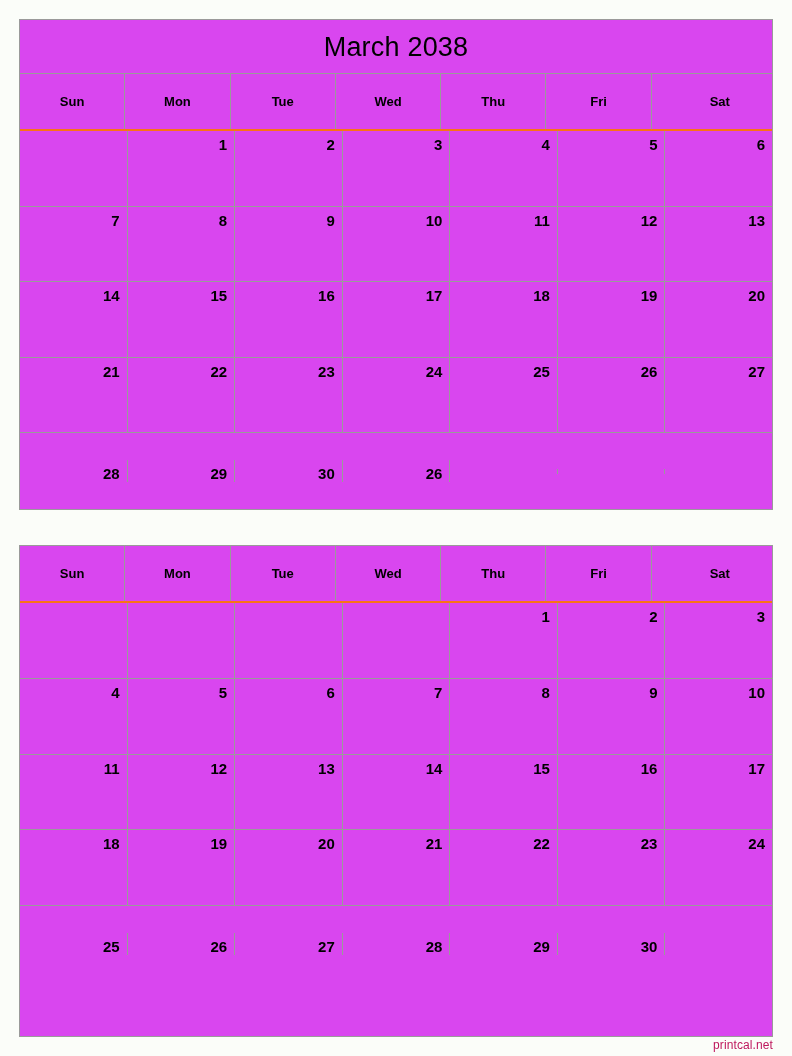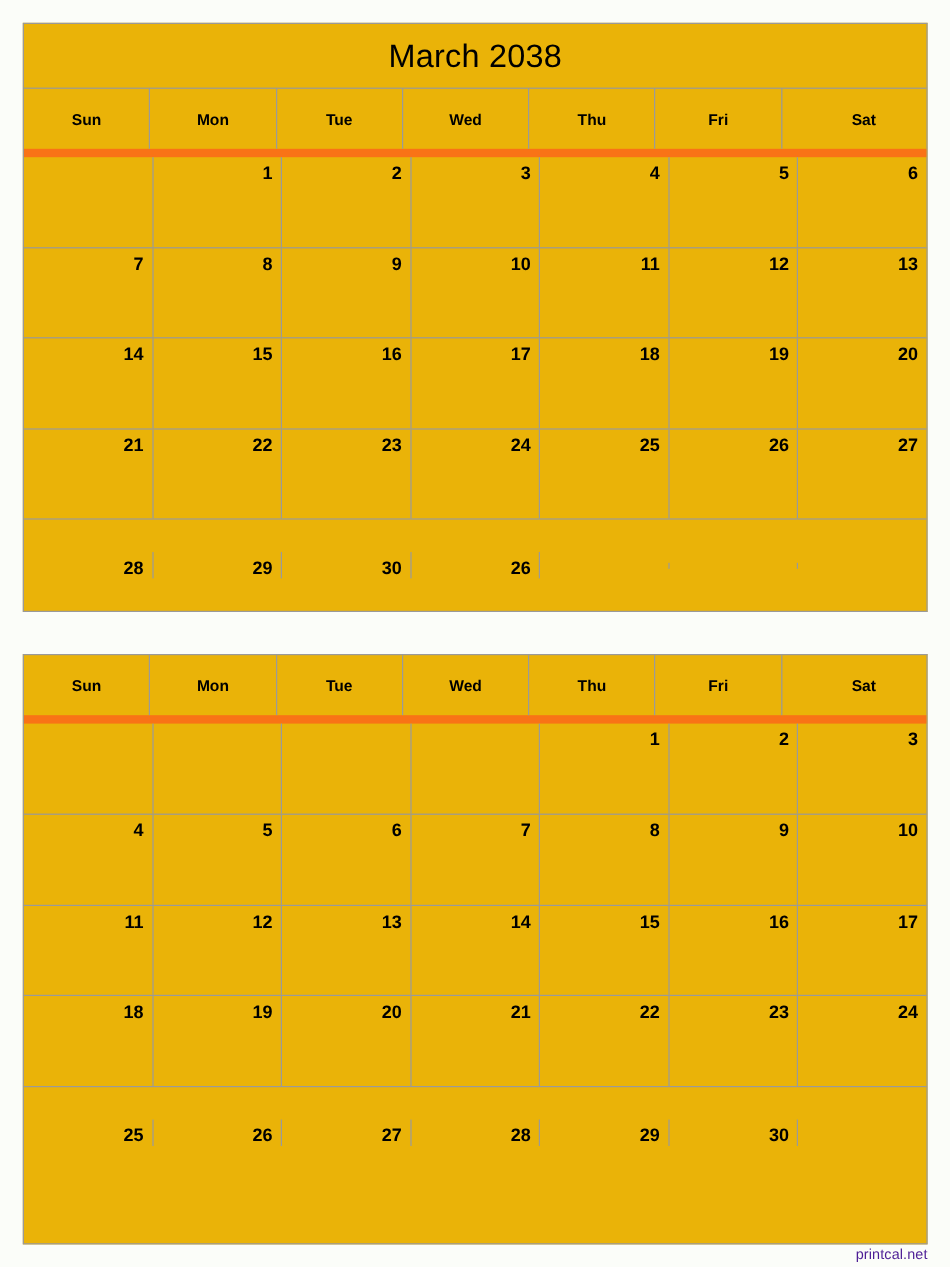--- a/index.html
+++ b/index.html
@@ -21,41 +21,41 @@
     box-sizing: border-box;
   }
 
   
   .calendar {
     position: absolute;
     left: 19px;
     width: 754px;
     box-sizing: border-box;
     border: 1px solid #9a9a9a;
-    background: #eab308;
+    background: #d946ef;
   }
   #cal-0 { top: 19px;  height: 491px; }
   #cal-1 { top: 545px; height: 492px; }
 
   .cal-title {
     height: 54px;
     line-height: 54px;
     text-align: center;
     font-size: 27px;
     font-weight: 400;
     letter-spacing: 0.2px;
     border-bottom: 1px solid #9a9a9a;
     box-sizing: border-box;
     white-space: nowrap;
   }
 
   .weekday-row {
     display: flex;
     height: 57px;
-    border-bottom: 7px solid #f97316;
+    border-bottom: 2px solid #f97316;
     box-sizing: border-box;
   }
   .weekday-cell {
     flex: 1 1 0;
     min-width: 0;
     display: flex;
     align-items: center;
     justify-content: center;
     font-size: 13px;
     font-weight: bold;
@@ -86,21 +86,21 @@
   }
   .day-cell:last-child { border-right: none; }
   .day-cell.empty { color: transparent; }
 
   
   .footer {
     position: absolute;
     right: 19px;
     top: 1038px;
     font-size: 12px;
-    color: #4c1d95;
+    color: #be185d;
     letter-spacing: 0.1px;
     white-space: nowrap;
   }
 </style>
 </head>
 <body>
 
 <div class="page">
 
   <div class="calendar" id="cal-0">

